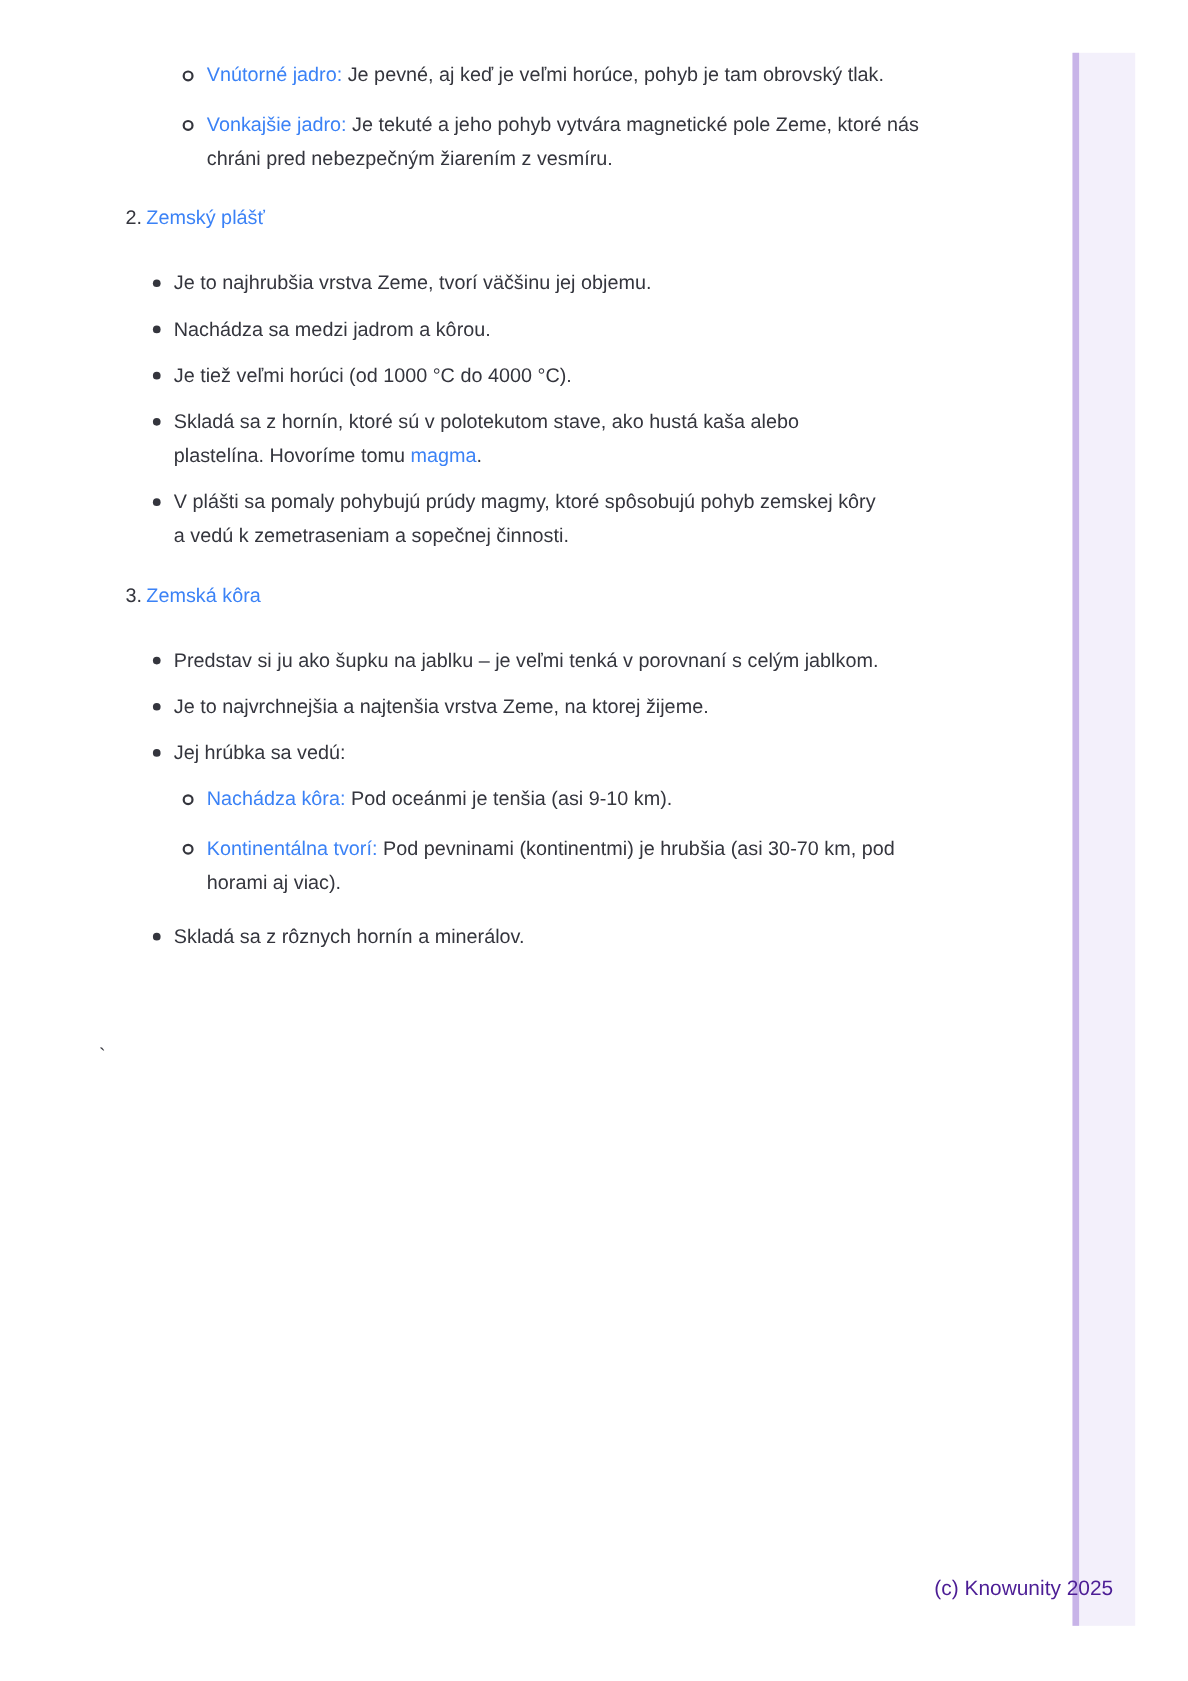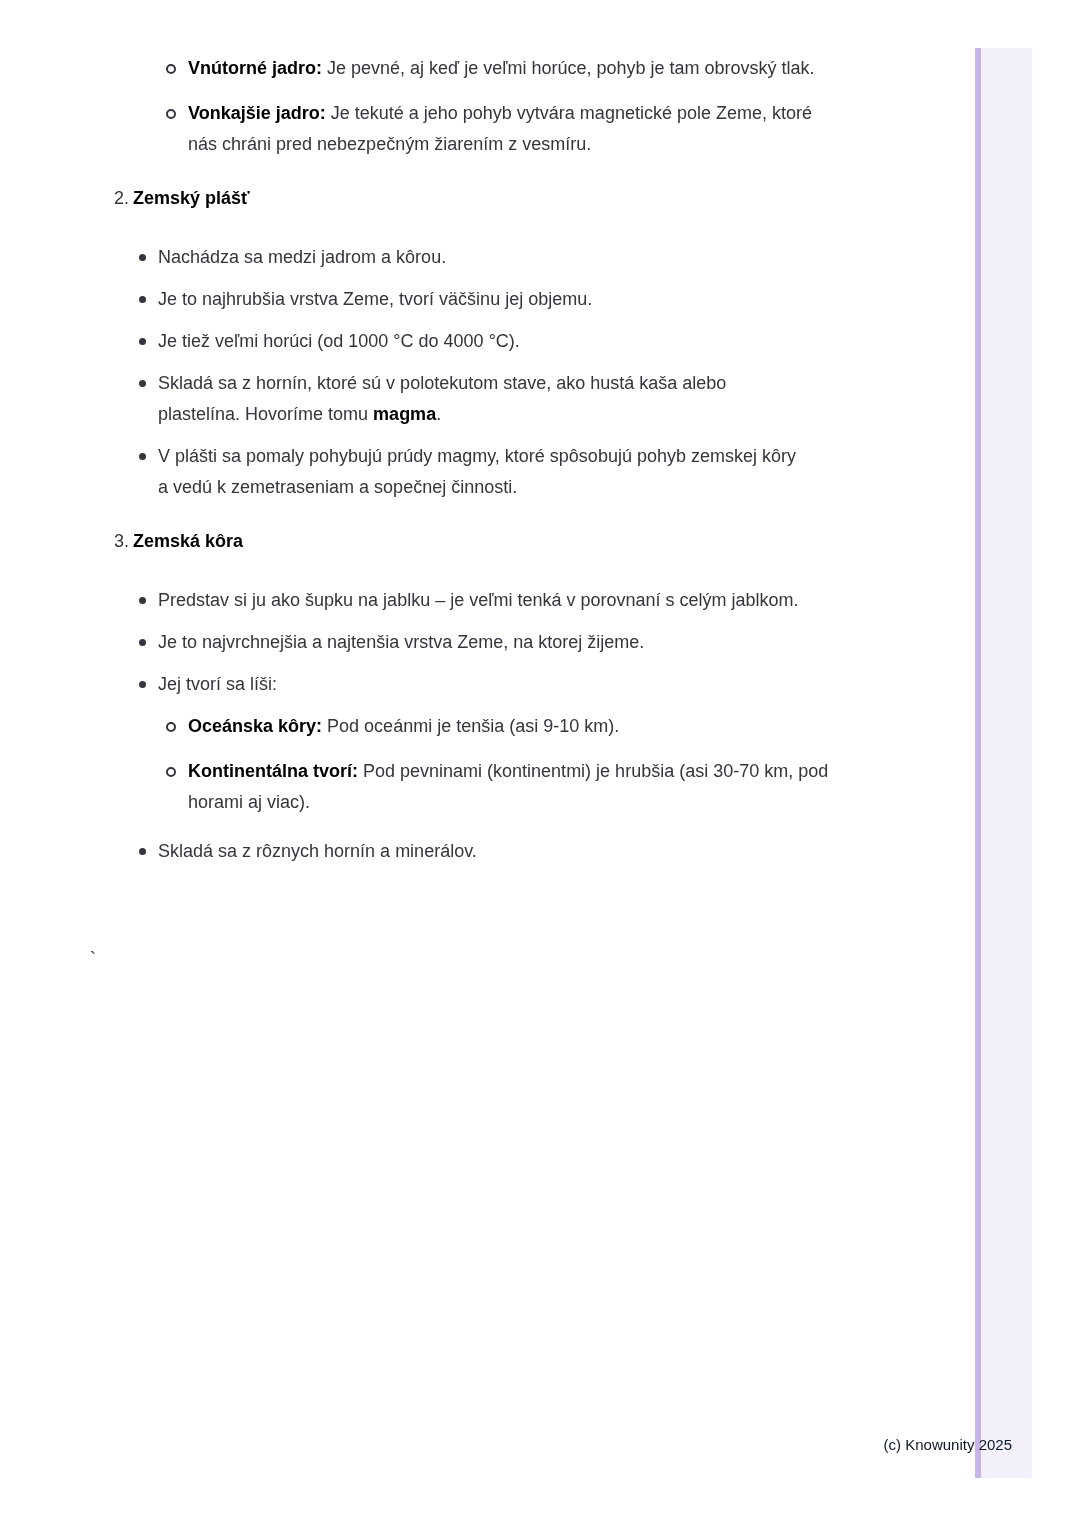--- a/index.html
+++ b/index.html
@@ -53,22 +53,22 @@
     position: absolute;
     left: 166px;
     top: 11px;
     width: 6px;
     height: 6px;
     border-radius: 50%;
     border: 2px solid #34353d;
     background: transparent;
   }
   b, .bold {
-    font-weight: 700;
-    color: #000000;
+    font-weight: 400;
+    color: #3b82f6;
   }
   .section-heading {
     padding-left: 114px;
     margin-top: 23px;
     margin-bottom: 28px;
     color: #24262f;
   }
   .section-heading .num {
     font-weight: 400;
     color: #34353d;
@@ -86,23 +86,23 @@
     width: 51px;
     height: 1430px;
     background: #f3f0fb;
     border-left: 6px solid #c8b4e8;
     z-index: 1;
   }
   .copyright {
     position: absolute;
     top: 1436px;
     right: 68px;
-    font-size: 15px;
+    font-size: 19px;
     line-height: 18px;
-    color: #0f172a;
+    color: #4c1d95;
     z-index: 2;
   }
   .stray-char {
     position: absolute;
     left: 90px;
     top: 944px;
     font-size: 18px;
     color: #34353d;
   }
 </style>
@@ -119,24 +119,24 @@
       <b>Vonkajšie jadro:</b><span> Je tekuté a jeho pohyb vytvára magnetické pole Zeme, ktoré nás chráni pred nebezpečným žiarením z vesmíru.</span>
     </div>
   </div>
 
   <div class="section-heading">
     <span class="num">2.</span><b>Zemský plášť</b>
   </div>
 
   <div>
     <div class="li1">
-      <span>Nachádza sa medzi jadrom a kôrou.</span>
+      <span>Je to najhrubšia vrstva Zeme, tvorí väčšinu jej objemu.</span>
     </div>
     <div class="li1">
-      <span>Je to najhrubšia vrstva Zeme, tvorí väčšinu jej objemu.</span>
+      <span>Nachádza sa medzi jadrom a kôrou.</span>
     </div>
     <div class="li1">
       <span>Je tiež veľmi horúci (od 1000 °C do 4000 °C).</span>
     </div>
     <div class="li1">
       <span>Skladá sa z hornín, ktoré sú v polotekutom stave, ako hustá kaša alebo plastelína. Hovoríme tomu </span><b>magma</b><span>.</span>
     </div>
     <div class="li1">
       <span>V plášti sa pomaly pohybujú prúdy magmy, ktoré spôsobujú pohyb zemskej kôry a vedú k zemetraseniam a sopečnej činnosti.</span>
     </div>
@@ -147,26 +147,26 @@
   </div>
 
   <div>
     <div class="li1">
       <span>Predstav si ju ako šupku na jablku – je veľmi tenká v porovnaní s celým jablkom.</span>
     </div>
     <div class="li1">
       <span>Je to najvrchnejšia a najtenšia vrstva Zeme, na ktorej žijeme.</span>
     </div>
     <div class="li1">
-      <span>Jej tvorí sa líši:</span>
+      <span>Jej hrúbka sa vedú:</span>
     </div>
 
     <div class="sublist">
       <div class="li2">
-        <b>Oceánska kôry:</b><span> Pod oceánmi je tenšia (asi 9-10 km).</span>
+        <b>Nachádza kôra:</b><span> Pod oceánmi je tenšia (asi 9-10 km).</span>
       </div>
       <div class="li2">
         <b>Kontinentálna tvorí:</b><span> Pod pevninami (kontinentmi) je hrubšia (asi 30-70 km, pod horami aj viac).</span>
       </div>
     </div>
 
     <div class="li1">
       <span>Skladá sa z rôznych hornín a minerálov.</span>
     </div>
   </div>

